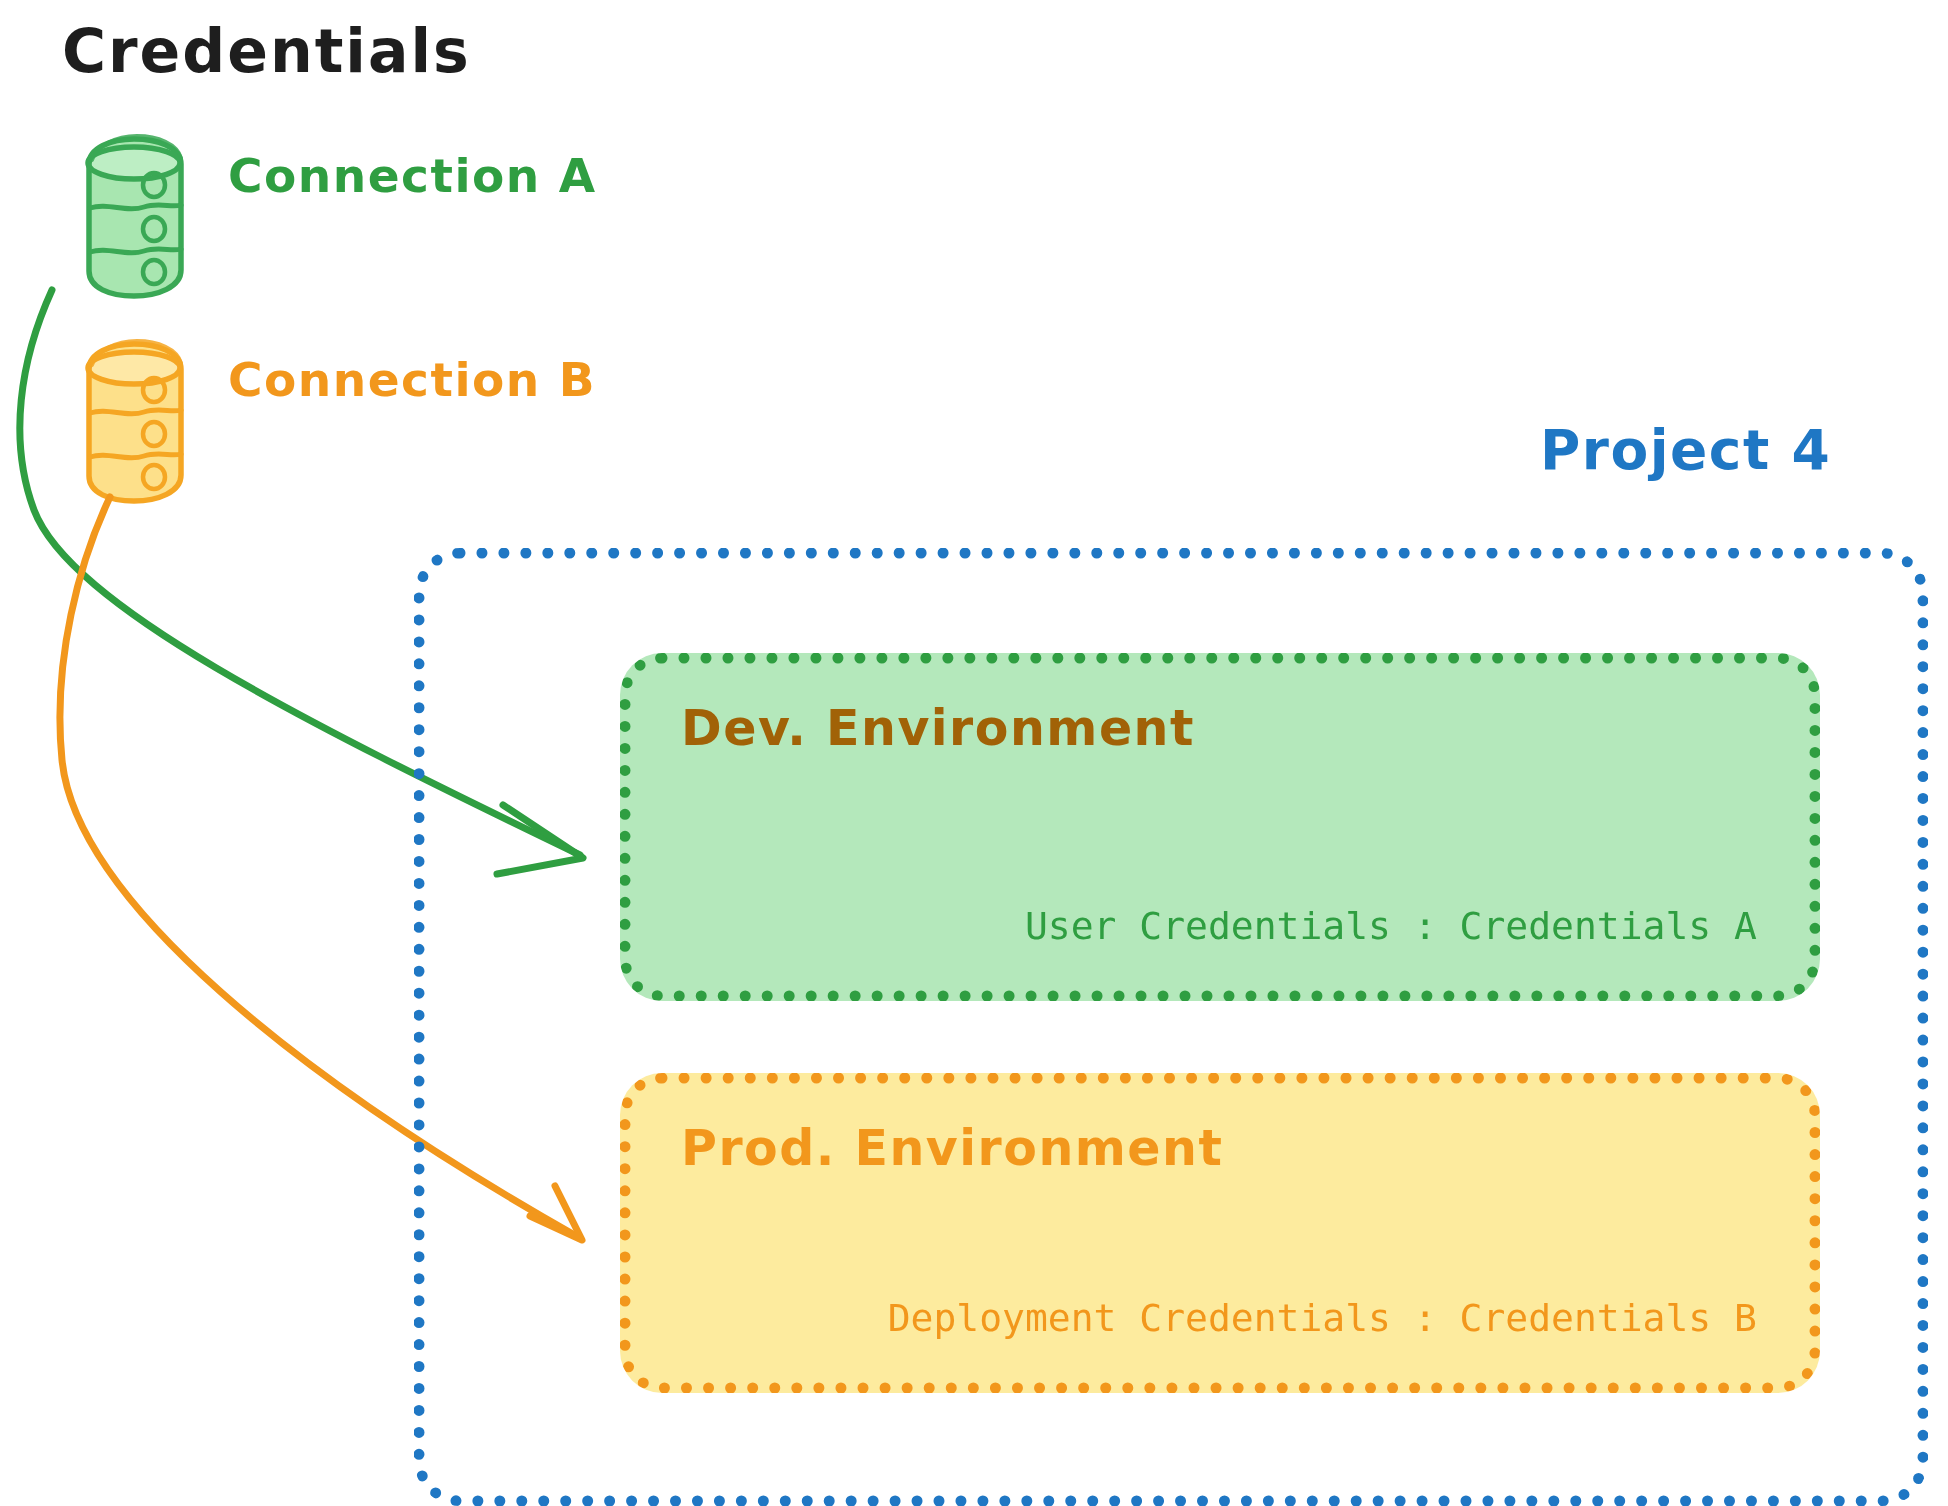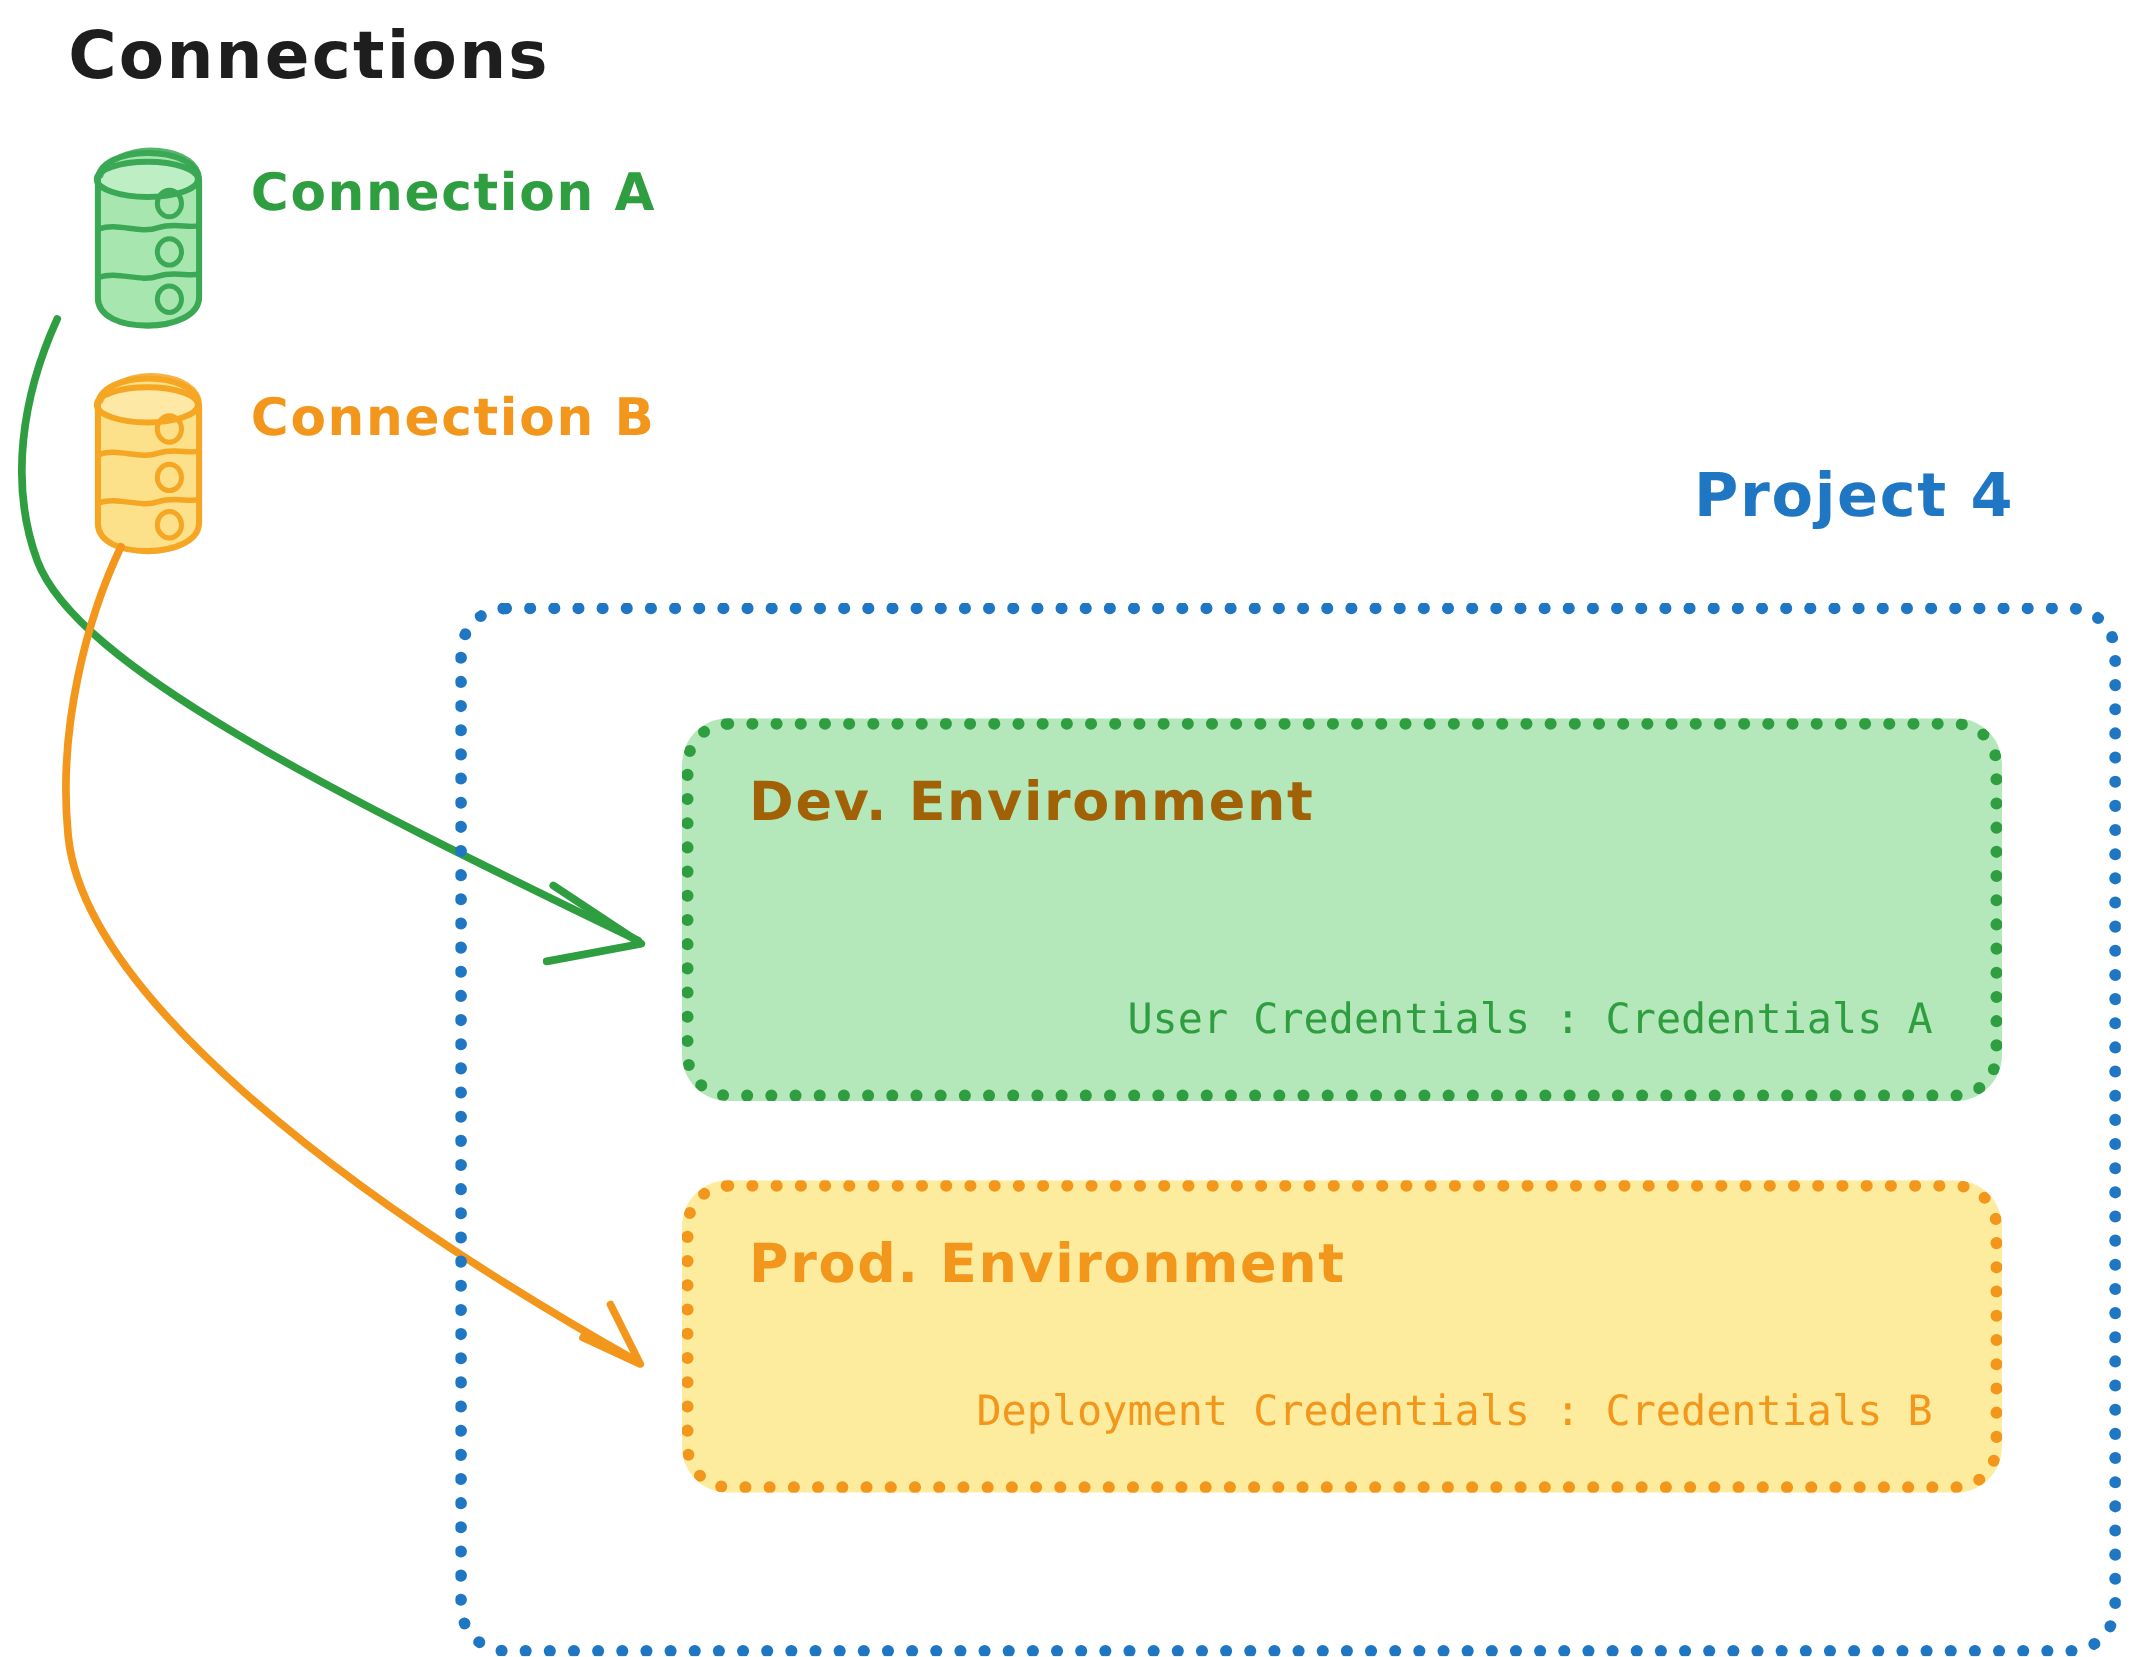--- a/index.html
+++ b/index.html
@@ -89,21 +89,21 @@
     top: 653px;
     width: 1200px;
     height: 348px;
     border: 11px dotted #2f9e41;
     background: #b4e8bb;
   }
   #env-box-prod {
     left: 620px;
     top: 1073px;
     width: 1200px;
-    height: 284px;
+    height: 320px;
     border: 11px dotted #f2971c;
     background: #fdeb9e;
   }
 
   .env-title {
     position: absolute;
     left: 50px;
     top: 36px;
     font-size: 49px;
     font-family: "DejaVu Sans", sans-serif;
@@ -174,21 +174,21 @@
       <path d="M52 290 C20 360 8 440 34 510 C70 605 300 720 580 855" fill="none" stroke="#2f9e41" stroke-width="7" stroke-linecap="round"></path>
       <path d="M503 805 L583 858 L497 874" fill="none" stroke="#2f9e41" stroke-width="7" stroke-linecap="round" stroke-linejoin="round"></path>
     </g>
 
     <g>
       <path d="M110 497 C80 560 52 660 62 760 C76 900 300 1080 578 1237" fill="none" stroke="#f2971c" stroke-width="7" stroke-linecap="round"></path>
       <path d="M555 1186 L582 1240 L530 1216" fill="none" stroke="#f2971c" stroke-width="7" stroke-linecap="round" stroke-linejoin="round"></path>
     </g>
   </svg>
 
-  <div class="hand-text" id="title-connections">Connections</div>
+  <div class="hand-text" id="title-connections">Credentials</div>
 
   <div class="hand-text" id="label-connection-a">Connection A</div>
 
   <div class="hand-text" id="label-connection-b">Connection B</div>
 
   <div class="hand-text" id="label-project-title">Project 4</div>
 
   <div id="project-container"></div>
 
   <div class="env-box" id="env-box-dev">

